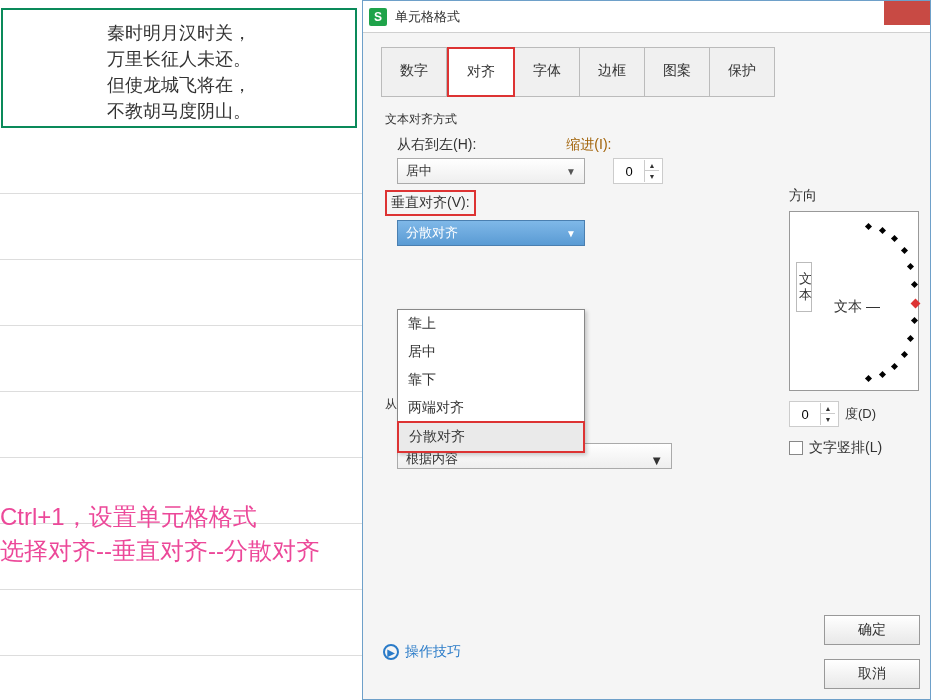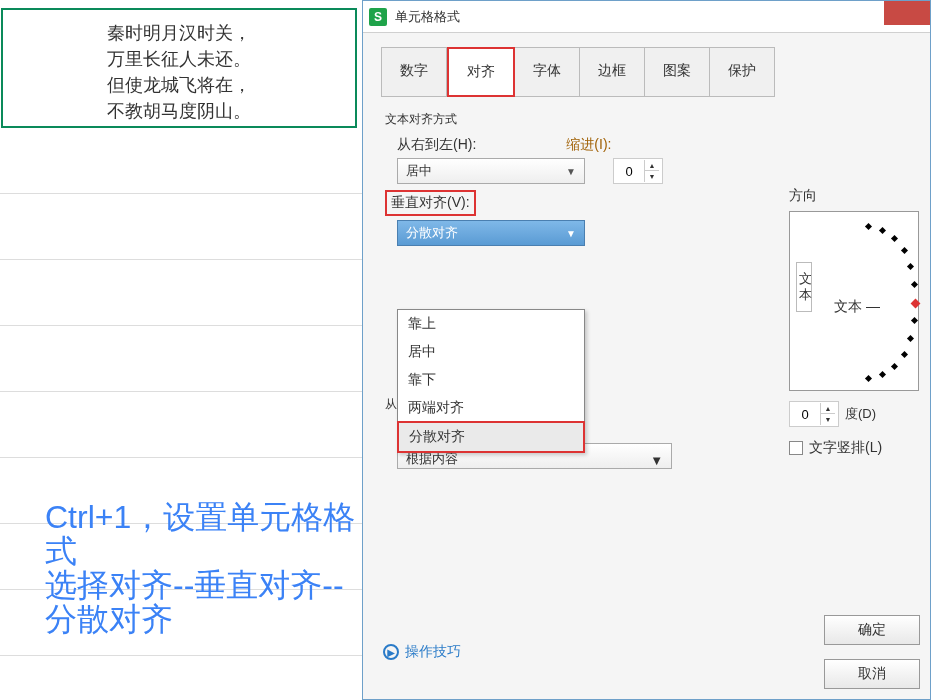--- a/index.html
+++ b/index.html
@@ -28,24 +28,23 @@
   align-items: center; justify-content: flex-start;
   padding-top: 10px;
   font-size: 18px;
   line-height: 26px;
 }
 .grid-lines { position: absolute; left: 0; width: 362px; }
 .grid-row { height: 66px; border-bottom: 1px solid #ddd; }
 .annotation {
   position: absolute;
   left: 0; top: 500px;
-  color: #3b82f6;
-  font-size: 32px;
+  color: #ec4899;
+  font-size: 24px;
   line-height: 34px;
-  margin-left: 45px;
 }
 .dialog {
   position: absolute;
   left: 362px; top: 0;
   width: 569px; height: 700px;
   background: #f5f5f5;
   border: 1px solid #6ea0c9;
   border-left: 1px solid #6ea0c9;
 }
 .titlebar {

